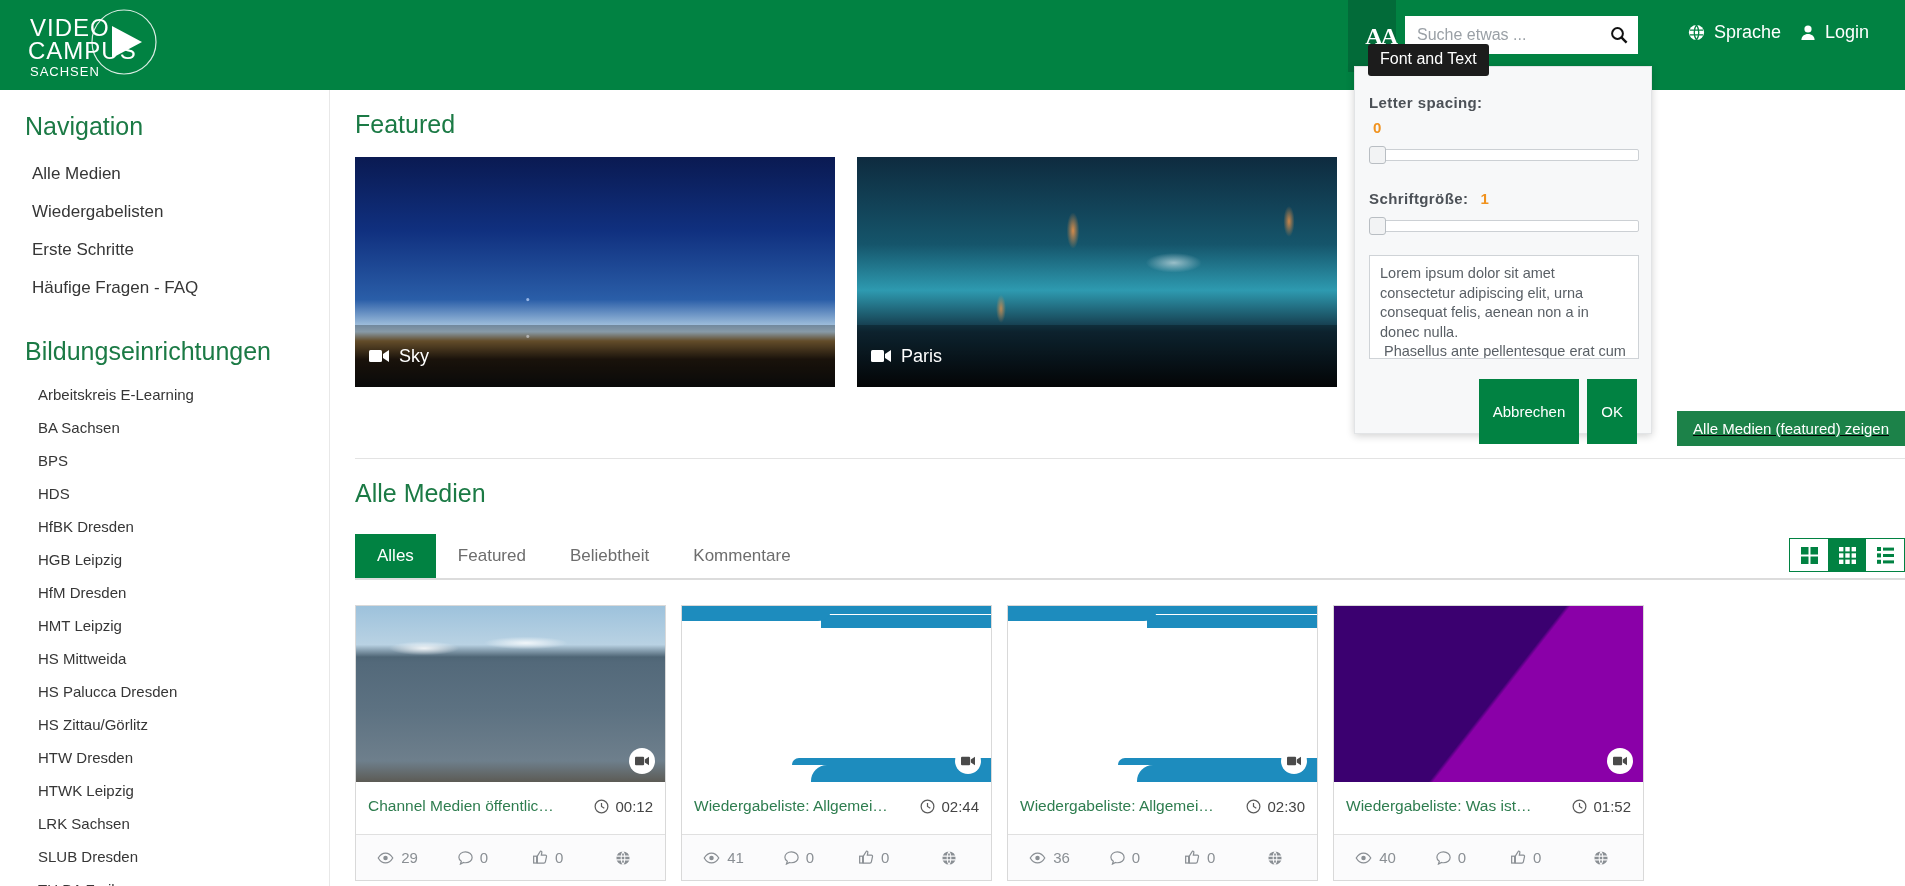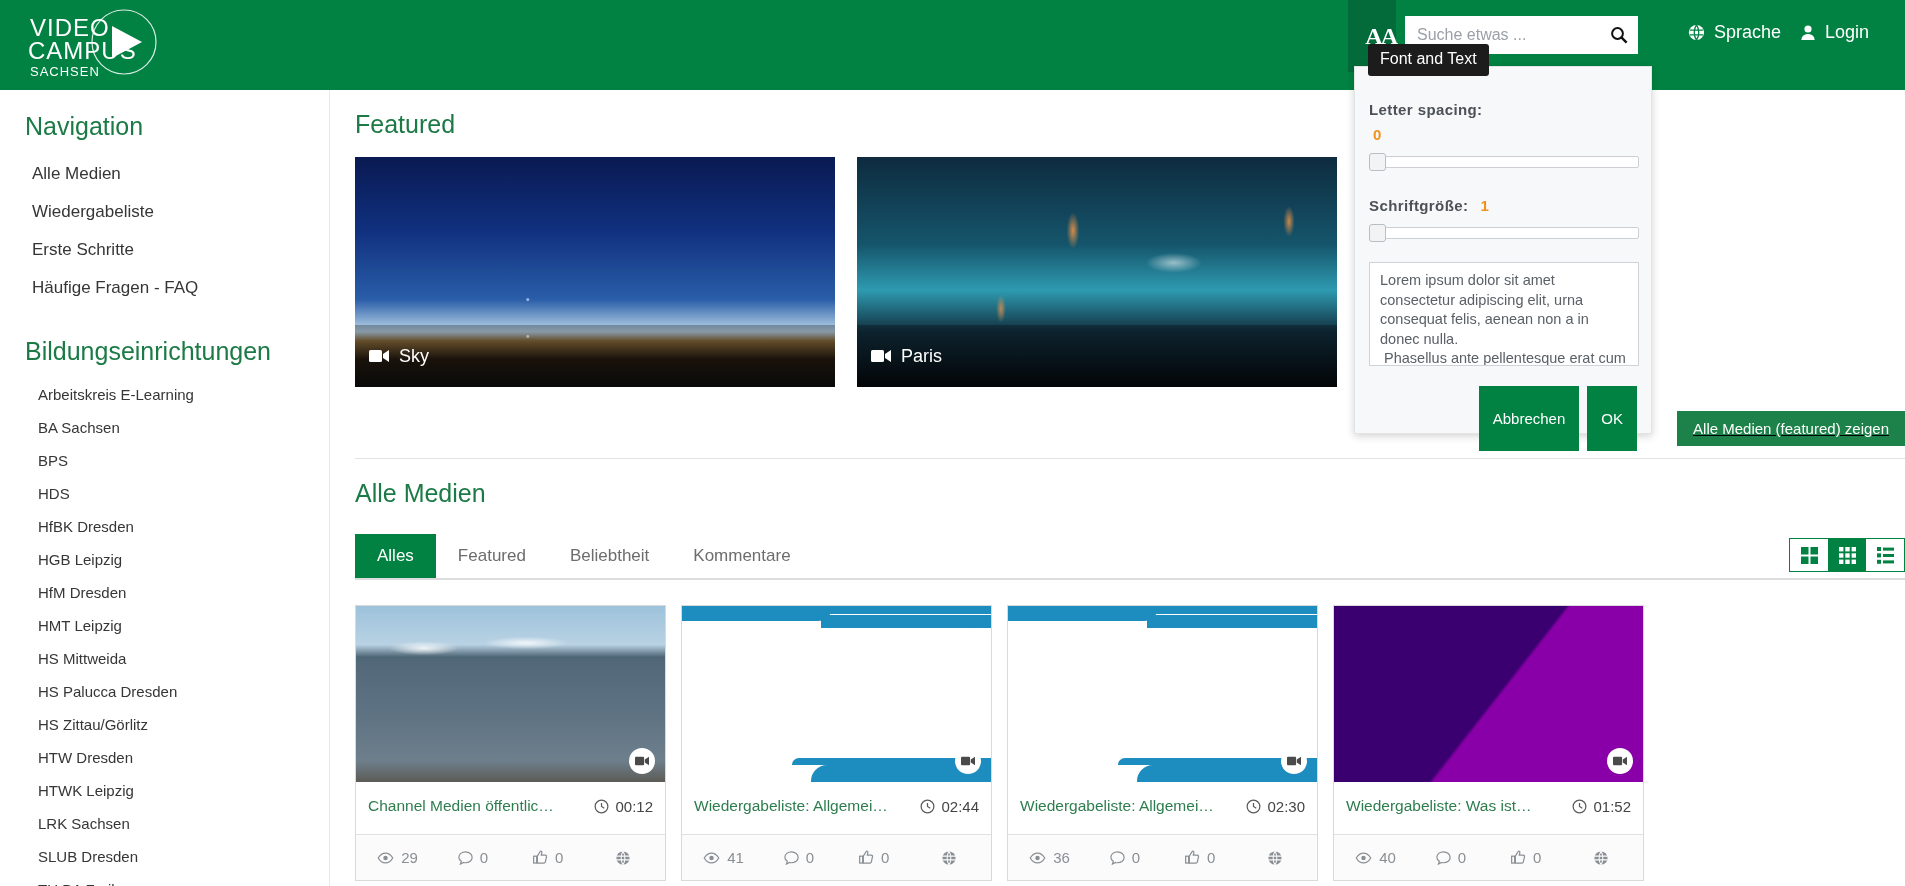--- a/index.html
+++ b/index.html
@@ -73,21 +73,21 @@
     border: 1px solid #e2e4e6;
     box-shadow: 0 2px 8px rgba(0,0,0,.18);
     z-index: 50;
     padding: 18px 14px 0 14px;
   }
   .fp-label {
     font-size: 15px; font-weight: bold; color: #4c5157;
     letter-spacing: .4px;
   }
   .fp-val { color: #f0921e; font-size: 15px; font-weight: bold; }
-  .fp-row1 { margin-top: 16px; }
+  .fp-row1 { margin-top: 9px; }
   .fp-num { margin: 8px 0 0 4px; }
   .slider {
     position: relative; margin-top: 10px;
     width: 270px; height: 16px;
   }
   .slider-track {
     position: absolute; left: 0; top: 3px;
     width: 270px; height: 12px;
     background: #ffffff; border: 1px solid #ccd0d4; border-radius: 2px;
   }
@@ -359,21 +359,21 @@
     <button class="fp-btn">OK</button>
   </div>
 </div>
 
 <div class="tooltip">Font and Text</div>
 
 <div class="sidebar">
   <h2 class="side-head">Navigation</h2>
 
   <a class="side-item">Alle Medien</a>
-  <a class="side-item">Wiedergabeliste</a>
+  <a class="side-item">Wiedergabelisten</a>
   <a class="side-item">Erste Schritte</a>
   <a class="side-item">Häufige Fragen - FAQ</a>
 
   <h2 class="side-head second">Bildungseinrichtungen</h2>
 
   <a class="side-item sm">Arbeitskreis E-Learning</a>
   <a class="side-item sm">BA Sachsen</a>
   <a class="side-item sm">BPS</a>
   <a class="side-item sm">HDS</a>
   <a class="side-item sm">HfBK Dresden</a>

